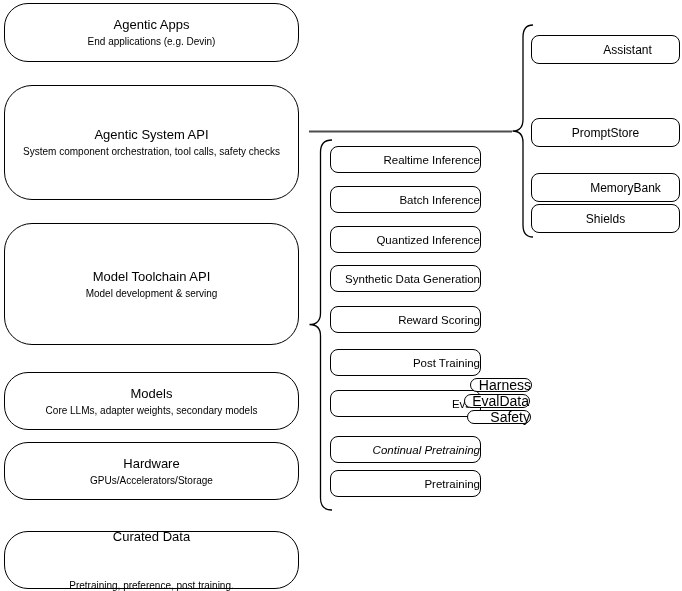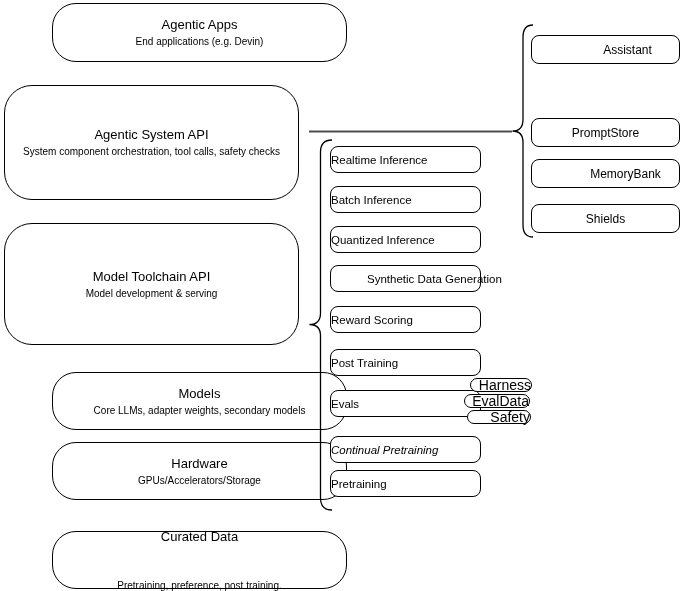--- a/index.html
+++ b/index.html
@@ -34,35 +34,35 @@
     font-size: 13px;
     line-height: 15px;
     white-space: nowrap;
   }
   .stack-box .sub {
     font-size: 10px;
     line-height: 12px;
     margin-top: 4px;
     white-space: nowrap;
   }
-  .r12 { border-radius: 24px; margin-left: 48px; }
+  .r12 { border-radius: 24px; }
   .r28 { border-radius: 28px; }
   
   .cap-box {
     position: absolute;
     left: 330px;
     width: 151px;
     height: 27px;
     box-sizing: border-box;
     background: #ffffff;
     border: 1.3px solid #000000;
     border-radius: 8px;
     display: flex;
     align-items: center;
-    justify-content: flex-start;
+    justify-content: flex-end;
     font-size: 11.5px;
     white-space: nowrap;
     z-index: 1;
   }
   
   .comp-box {
     position: absolute;
     left: 531px;
     width: 149px;
     height: 29px;
@@ -179,20 +179,20 @@
   <div class="tag" style="left:467px;top:410px;width:64px;">
     <span>Safety</span>
   </div>
 
   <div class="comp-box" style="top:35px;padding-left:44px;">
     <span>Assistant</span>
   </div>
   <div class="comp-box" style="top:118px;">
     <span>PromptStore</span>
   </div>
-  <div class="comp-box" style="top:159px;padding-left:40px;">
+  <div class="comp-box" style="top:173px;padding-left:40px;">
     <span>MemoryBank</span>
   </div>
   <div class="comp-box" style="top:204px;">
     <span>Shields</span>
   </div>
 
 </div>
 
 </body></html>

